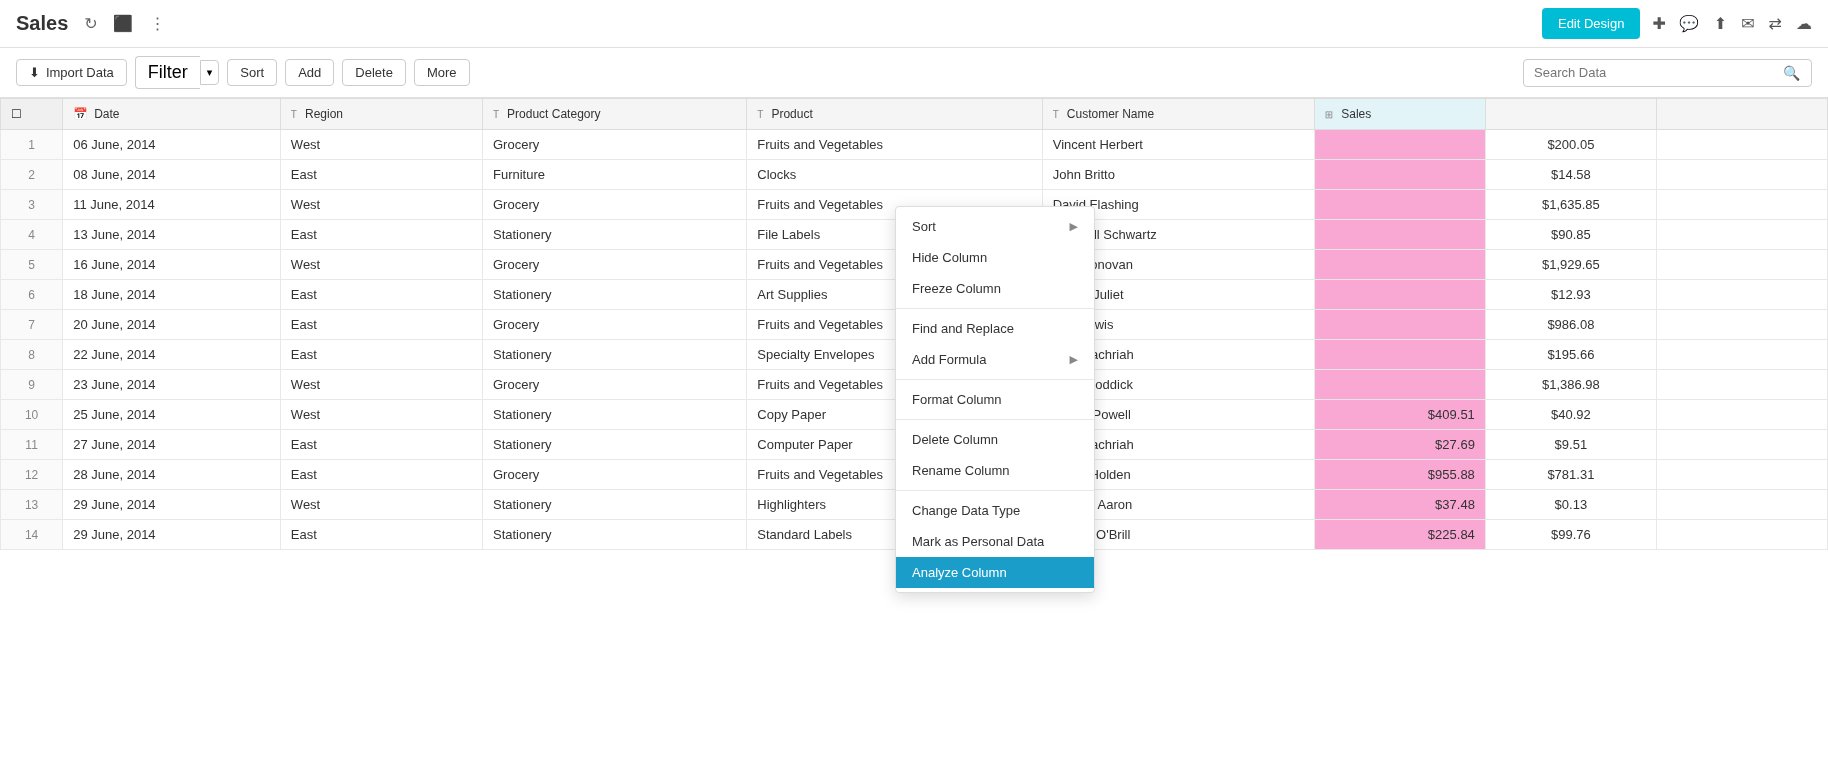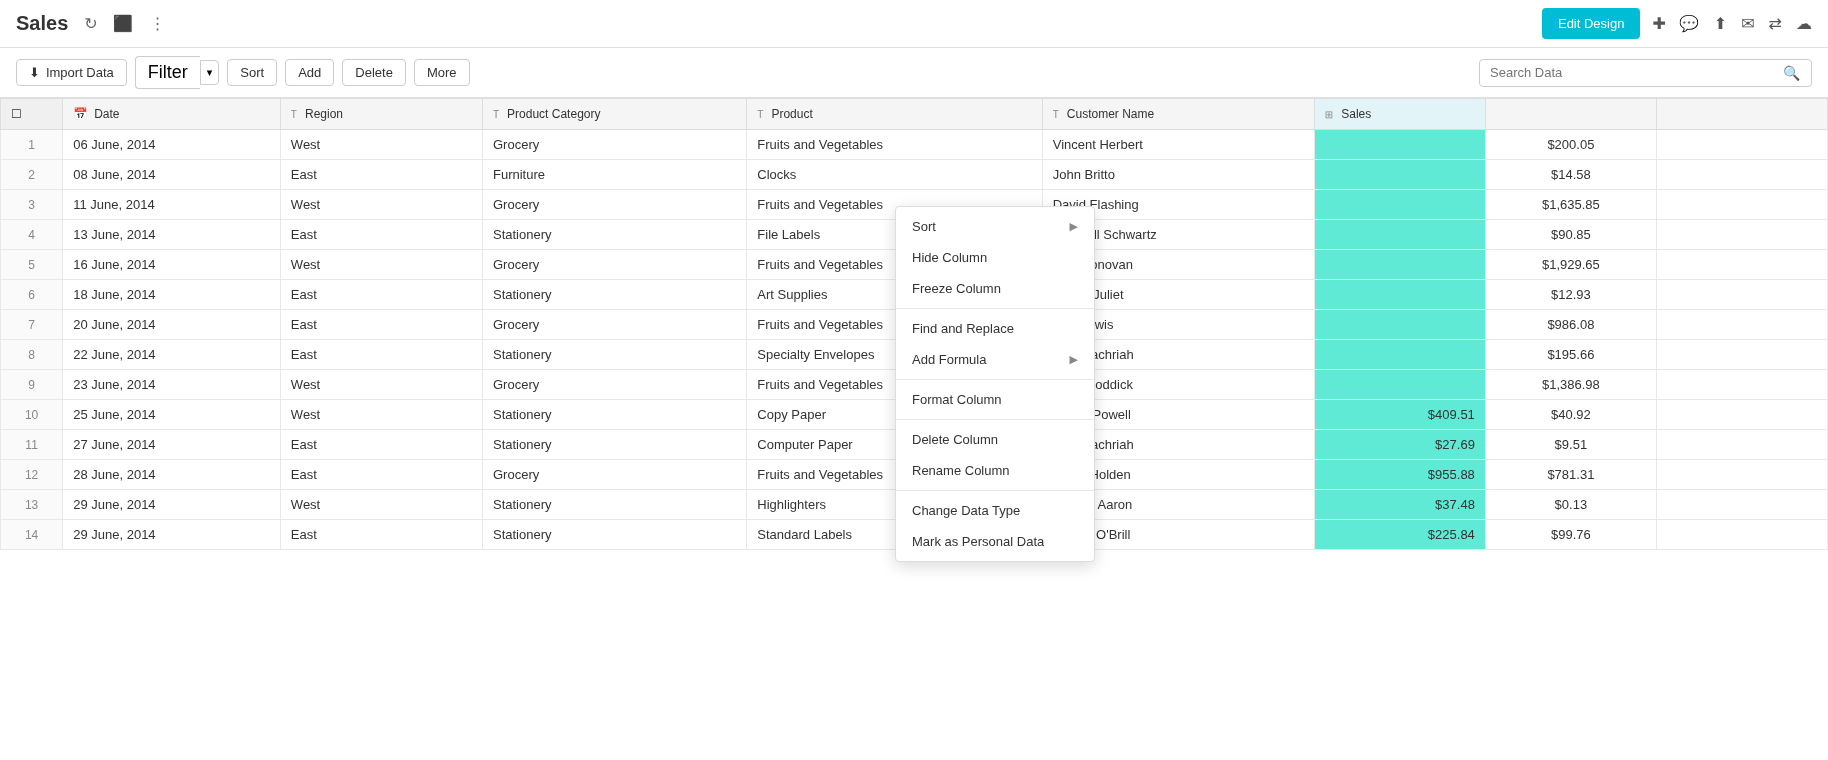--- a/index.html
+++ b/index.html
@@ -111,21 +111,21 @@
       cursor: pointer;
     }
     .search-box {
       margin-left: auto;
       display: flex;
       align-items: center;
       border: 1px solid #ccc;
       border-radius: 4px;
       padding: 5px 10px;
       gap: 6px;
-      width: 333px;
+      width: 289px;
     }
     .search-input {
       border: none;
       outline: none;
       font-size: 13px;
       color: #999;
       width: 100%;
       background: transparent;
     }
     .search-icon { color: #999; font-size: 14px; }
@@ -188,21 +188,21 @@
       font-size: 13px;
     }
     tbody td.row-num {
       text-align: center;
       color: #888;
       font-size: 12px;
       background: #fafafa;
       width: 40px;
     }
     tbody td.sales-col {
-      background: #5eead4;
+      background: #f9a8d4;
       text-align: right;
     }
     tbody td.money { text-align: center; }
     .context-menu {
       position: absolute;
       top: 108px;
       left: 895px;
       background: #fff;
       border: 1px solid #ddd;
       border-radius: 4px;
@@ -515,14 +515,17 @@
       <div class="menu-item">
         <span>Rename Column</span>
       </div>
       <div class="menu-divider"></div>
       <div class="menu-item">
         <span>Change Data Type</span>
       </div>
       <div class="menu-item">
         <span>Mark as Personal Data</span>
       </div>
+      <div class="menu-item active">
+        <span>Analyze Column</span>
+      </div>
     </div>
 </div>
 
 </body></html>

